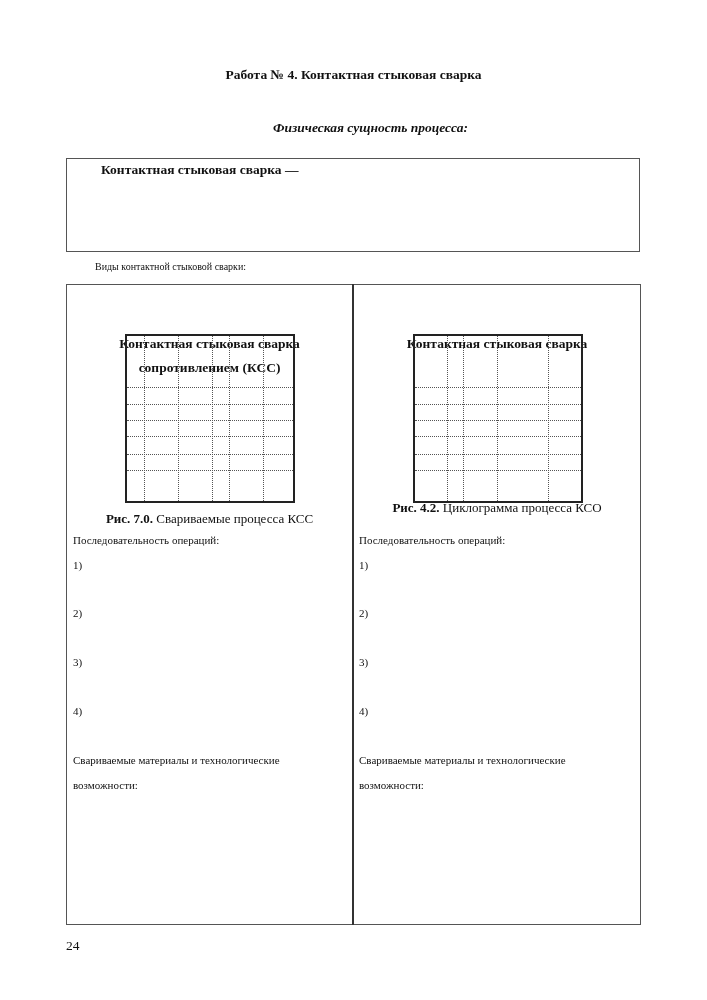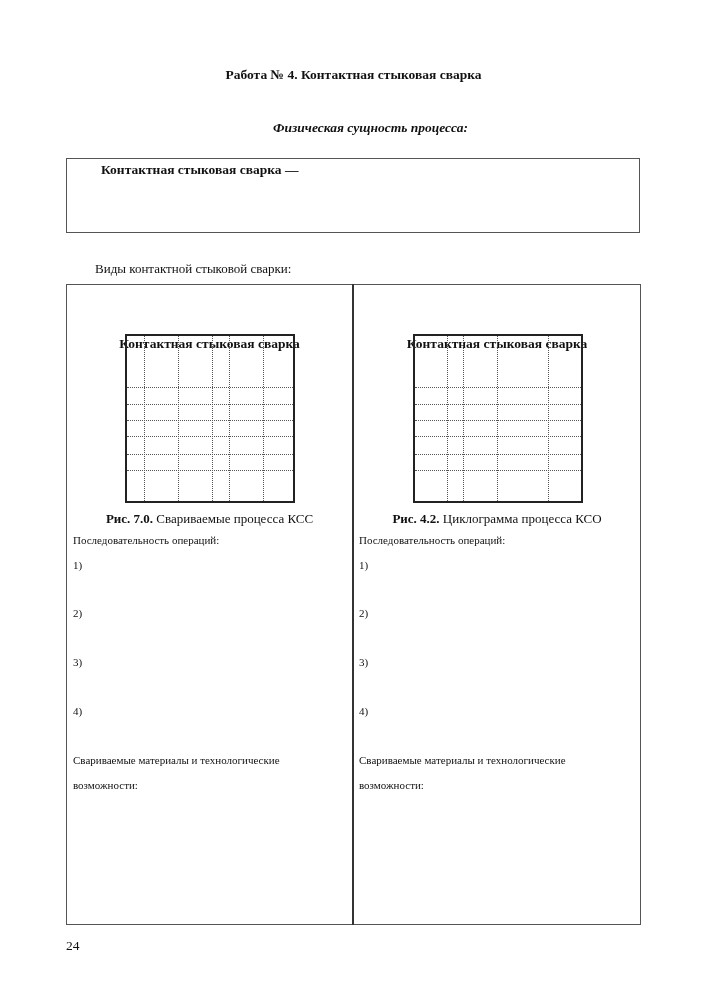--- a/index.html
+++ b/index.html
@@ -4,23 +4,23 @@
   <style>
     html, body { margin: 0; padding: 0; }
     body {
       width: 707px; height: 1000px; background: #ffffff; position: relative;
       font-family: "Liberation Serif", "DejaVu Serif", serif; color: #111;
       overflow: hidden;
     }
     .abs { position: absolute; }
     .title { left: 0; width: 707px; top: 67px; text-align: center; font-weight: bold; font-size: 13.5px; }
     .subtitle { left: 17px; width: 707px; top: 120px; text-align: center; font-weight: bold; font-style: italic; font-size: 13.5px; }
-    .defbox { left: 66px; top: 158px; width: 574px; height: 75px; border: 1.5px solid #555; box-sizing: border-box; }
+    .defbox { left: 66px; top: 158px; width: 574px; height: 94px; border: 1.5px solid #555; box-sizing: border-box; }
     .defbox .lbl { position: absolute; left: 34px; top: 3px; font-weight: bold; font-size: 13.5px; }
-    .types-label { left: 95px; top: 261px; font-size: 13px; }
+    .types-label { left: 95px; top: 261px; font-size: 10px; }
     .table { left: 66px; top: 284px; width: 575px; height: 641px; border: 1.5px solid #555; box-sizing: border-box; }
     .divider { left: 352px; top: 284px; width: 1.5px; height: 641px; background: #333; }
     .colhead { font-weight: bold; font-size: 13.5px; text-align: center; line-height: 24px; margin-top: 48px; }
     .grid { border: 2px solid #222; box-sizing: border-box; width: 170px; height: 169px; }
     .vline { position: absolute; top: 0; bottom: 0; width: 0; border-left: 1px dotted #555; }
     .hline { position: absolute; left: 0; right: 0; height: 0; border-top: 1px dotted #555; }
     .caption { font-size: 13px; text-align: center; }
     .caption b { font-weight: bold; }
     .txt { font-size: 11px; }
     .pagenum { left: 66px; top: 938px; font-size: 13.5px; }
@@ -35,20 +35,21 @@
   <span class="lbl">Контактная стыковая сварка —</span>
 </div>
 
 <div class="abs types-label">Виды контактной стыковой сварки:</div>
 
 <div class="abs table"></div>
 <div class="abs divider"></div>
 
 <div class="abs colhead" style="left:66px; width:287px; top:284px;">
   <div>Контактная стыковая сварка</div>
+  <div>сопротивлением (КСС)</div>
 </div>
 <div class="abs grid" style="left:125px; top:334px;">
   <div class="vline" style="left:17px;"></div>
   <div class="vline" style="left:51px;"></div>
   <div class="vline" style="left:85px;"></div>
   <div class="vline" style="left:102px;"></div>
   <div class="vline" style="left:136px;"></div>
   <div class="hline" style="top:51px;"></div>
   <div class="hline" style="top:68px;"></div>
   <div class="hline" style="top:84px;"></div>
@@ -75,21 +76,21 @@
   <div class="vline" style="left:48px;"></div>
   <div class="vline" style="left:82px;"></div>
   <div class="vline" style="left:133px;"></div>
   <div class="hline" style="top:51px;"></div>
   <div class="hline" style="top:68px;"></div>
   <div class="hline" style="top:84px;"></div>
   <div class="hline" style="top:100px;"></div>
   <div class="hline" style="top:118px;"></div>
   <div class="hline" style="top:134px;"></div>
 </div>
-<div class="abs caption" style="left:353px; width:288px; top:511px;">
+<div class="abs caption" style="left:353px; width:288px; top:500px;">
   <b>Рис. 4.2.</b><span> Циклограмма процесса КСО</span>
 </div>
 <div class="abs txt" style="left:359px; top:534px;">Последовательность операций:</div>
 <div class="abs txt" style="left:359px; top:559px;">1)</div>
 <div class="abs txt" style="left:359px; top:607px;">2)</div>
 <div class="abs txt" style="left:359px; top:656px;">3)</div>
 <div class="abs txt" style="left:359px; top:705px;">4)</div>
 <div class="abs txt" style="left:359px; top:754px;">Свариваемые материалы и технологические</div>
 <div class="abs txt" style="left:359px; top:779px;">возможности:</div>
 

